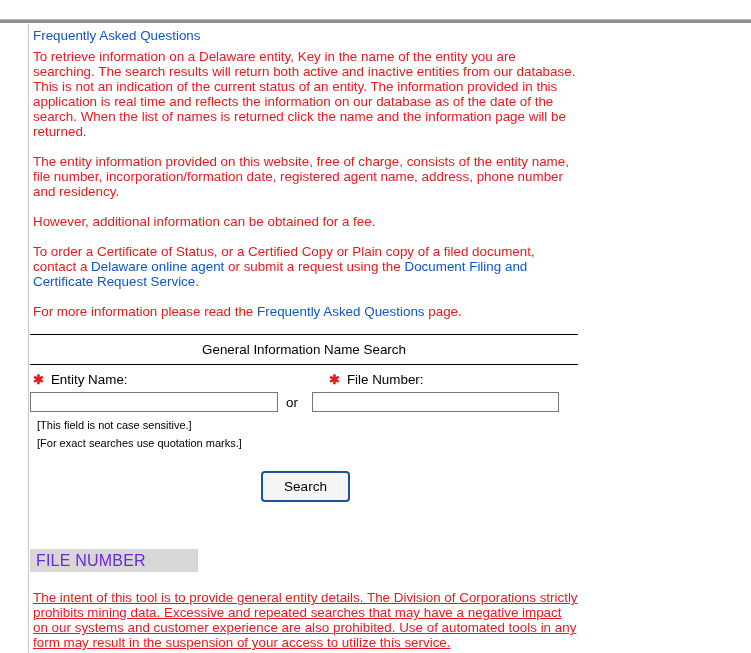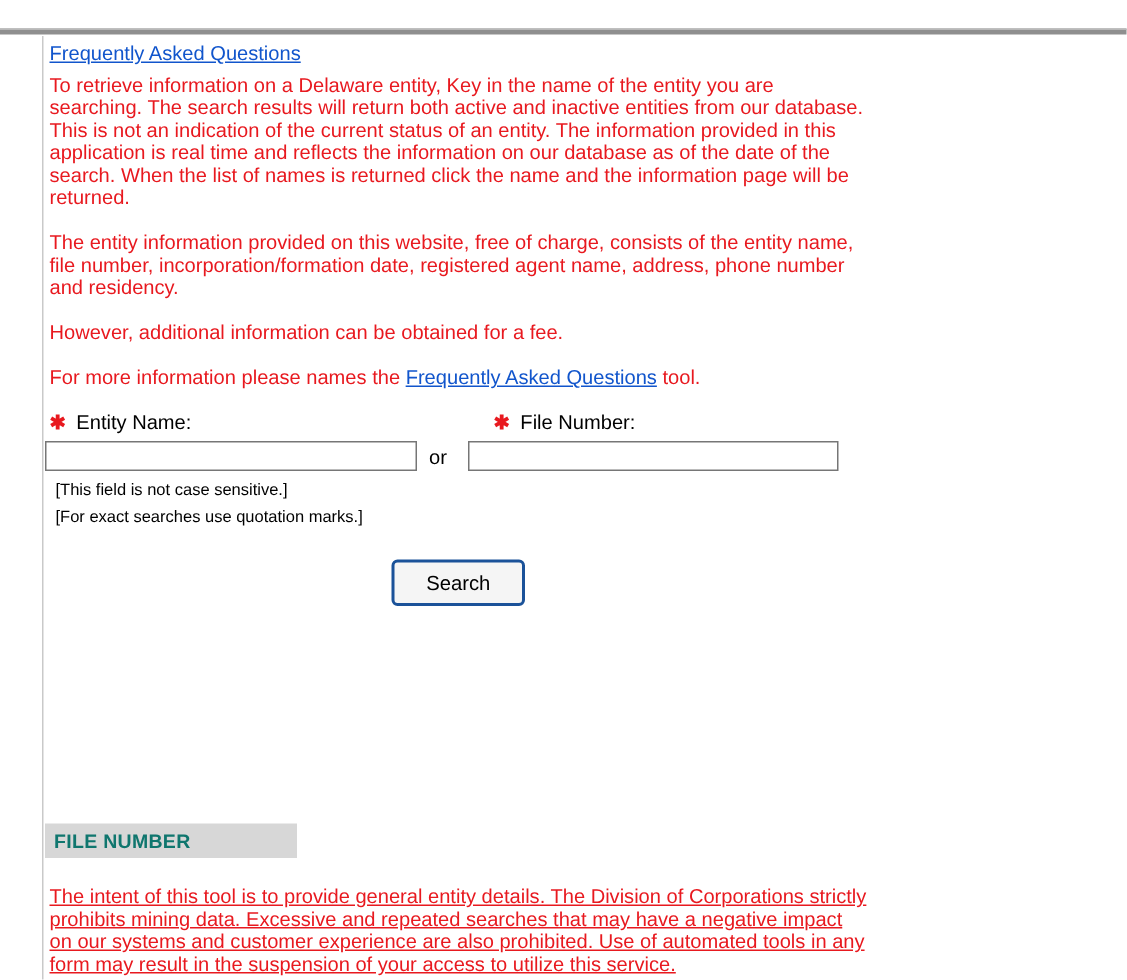--- a/index.html
+++ b/index.html
@@ -17,21 +17,21 @@
   body{
     width:751px;height:653px;position:relative;overflow:hidden;
     background:#ffffff;
     font-family:"Liberation Sans", sans-serif;
     font-size:13.4px;line-height:15px;color:var(--black_text);
   }
   .top-bar{position:absolute;top:19px;left:0;width:751px;height:4px;background:var(--top_bar);border-top:1px solid #b8b8b8;}
   .v-divider{position:absolute;top:24px;left:28px;width:1px;height:629px;background:var(--divider);}
   .content{position:absolute;top:23px;left:33px;width:545px;}
   .red{color:var(--red_text);}
-  a.lnk{color:var(--link_blue);text-decoration:underline;cursor:pointer;}
+  a.lnk{color:var(--link_blue);cursor:pointer;}
   .faq-top{display:inline-block;margin-top:5px;margin-bottom:6px;}
   p.para{margin:0 0 15px 0;}
   .title-box{
     margin:10px 0 0 -3px;width:548px;
     border-top:1px solid #000;border-bottom:1px solid #000;
     padding:7px 0 7px 0;text-align:center;color:#000;
   }
   .required-line{margin-top:15px;}
   .req-star{color:var(--red_text);font-weight:bold;font-size:13px;margin-right:7px;}
   .labels-row{position:relative;margin-top:7px;height:15px;}
@@ -47,21 +47,21 @@
   .note.first{margin-top:7px;}
   .button-row{margin-top:22px;text-align:center;}
   .search-btn{
     font-family:"Liberation Sans", sans-serif;font-size:13.5px;color:#000;
     background:#f5f5f5;border:2px solid var(--button_border);border-radius:4px;
     padding:6px 21px;cursor:pointer;
   }
   .results-header{position:absolute;top:549px;left:30px;width:721px;height:23px;display:flex;}
   .col-cell{
     background:var(--header_bg);height:23px;display:flex;align-items:center;
-    font-weight:bold;font-size:13px;color:#0f766e;padding-left:6px;letter-spacing:0.2px;
+    font-weight:normal;font-size:16px;color:#6d28d9;padding-left:6px;letter-spacing:0.2px;
   }
   .col-file{width:168px;margin-right:9px;}
   .col-entity{flex:1;}
   .footer-notice{position:absolute;top:590px;left:33px;width:546px;text-decoration:underline;}
 </style>
 </head>
 <body>
 
 <div class="top-bar"></div>
 <div class="v-divider"></div>
@@ -69,23 +69,25 @@
 <div class="content">
 
   <a class="lnk faq-top">Frequently Asked Questions</a>
 
   <p class="para red">To retrieve information on a Delaware entity, Key in the name of the entity you are searching. The search results will return both active and inactive entities from our database. This is not an indication of the current status of an entity. The information provided in this application is real time and reflects the information on our database as of the date of the search. When the list of names is returned click the name and the information page will be returned.</p>
 
   <p class="para red">The entity information provided on this website, free of charge, consists of the entity name, file number, incorporation/formation date, registered agent name, address, phone number and residency.</p>
 
   <p class="para red">However, additional information can be obtained for a fee.</p>
 
+  <p class="para red"><span>To order a Certificate of Status, or a Certified Copy or Plain copy of a filed document, contact a </span><a class="lnk">Delaware online agent</a><span> or submit a request using the </span><a class="lnk">Document Filing and Certificate Request Service</a><span>.</span></p>
 
-  <p class="para red"><span>For more information please names the </span><a class="lnk">Frequently Asked Questions</a><span> tool.</span></p>
+  <p class="para red"><span>For more information please read the </span><a class="lnk">Frequently Asked Questions</a><span> page.</span></p>
 
+  <div class="title-box">General Information Name Search</div>
 
 
   <div class="labels-row">
     <span>
       <span class="req-star">✱</span><span>Entity Name:</span>
     </span>
     <span class="file-label">
       <span class="req-star">✱</span><span>File Number:</span>
     </span>
   </div>

